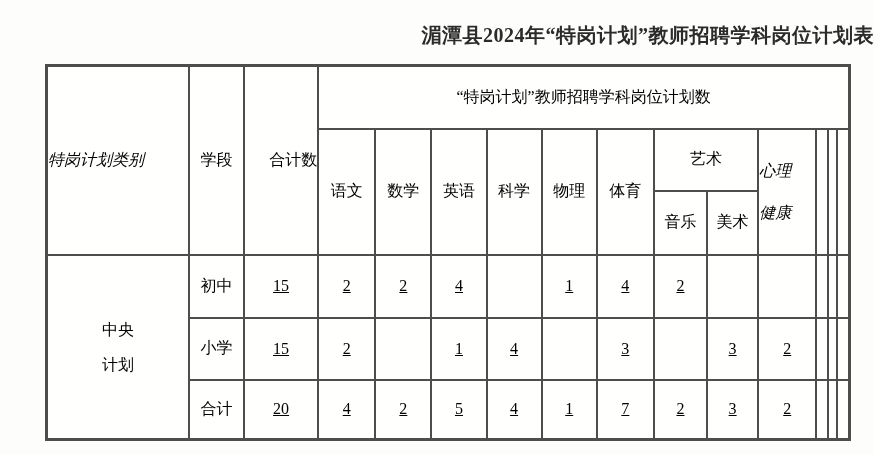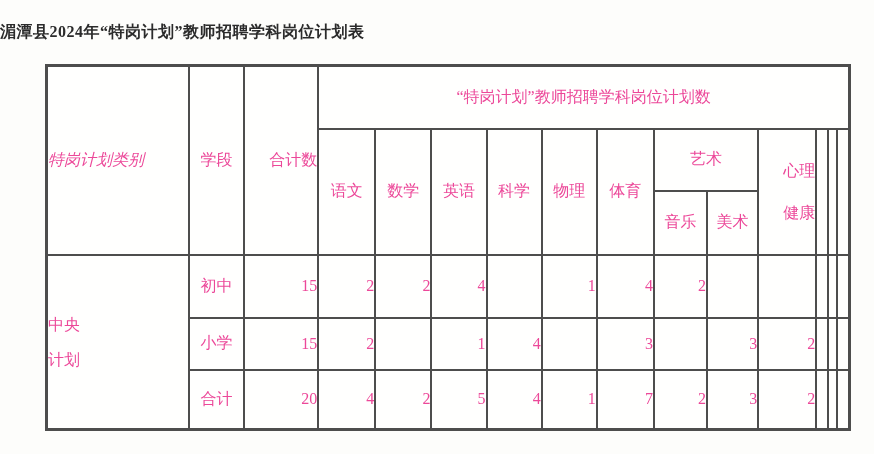--- a/index.html
+++ b/index.html
@@ -12,63 +12,63 @@
     color: #333;
     overflow: hidden;
   }
   .page { position: relative; width: 874px; height: 454px; }
 
   .title {
     position: absolute;
     top: 22px;
     left: 0;
     width: 874px;
-    text-align: left;
-    font-size: 16px;
+    text-align: right;
+    font-size: 20px;
     font-weight: bold;
     color: #2b2b2b;
     letter-spacing: 0.5px;
   }
 
   table.plan {
     position: absolute;
     left: 45px;
     top: 64px;
     width: 806px;
     border-collapse: collapse;
     table-layout: fixed;
     border: 3px solid #4d4d4d;
     background: #fffffe;
   }
   table.plan th, table.plan td {
     border: 2px solid #4d4d4d;
     font-size: 16px;
     font-weight: normal;
-    color: #ec4899;
+    color: #000000;
     padding: 0;
     vertical-align: middle;
     overflow: hidden;
     white-space: nowrap;
   }
   
   tr.r1 { height: 63px; }
   tr.r2 { height: 62px; }
   tr.r3 { height: 64px; }
   tr.r4 { height: 63px; }
-  tr.r5 { height: 52px; }
+  tr.r5 { height: 62px; }
   tr.r6 { height: 60px; margin-left: 20px; }
 
   .c  { text-align: center; }
   .l8 { text-align: left; padding-left: 9px; font-style: italic; }
   .l6 { text-align: right; padding-left: 6px; }
-  .num { text-align: right; padding-left: 9px; }
+  .num { text-align: center; padding-left: 9px; text-decoration: underline; }
 
-  .two-line span { display: block; line-height: 42px; text-align: right; white-space: nowrap; }
+  .two-line span { display: block; line-height: 42px; text-align: left; white-space: nowrap; font-style: italic; }
   .cat-body { text-align: left; padding-left: 11px; }
-  .cat-body span { display: block; line-height: 35px; }
+  .cat-body span { display: block; line-height: 35px; text-align: center; }
 </style>
 </head>
 <body>
 
 <div class="page">
 
   <div class="title">湄潭县2024年“特岗计划”教师招聘学科岗位计划表</div>
 
   <table class="plan">
     <colgroup>

